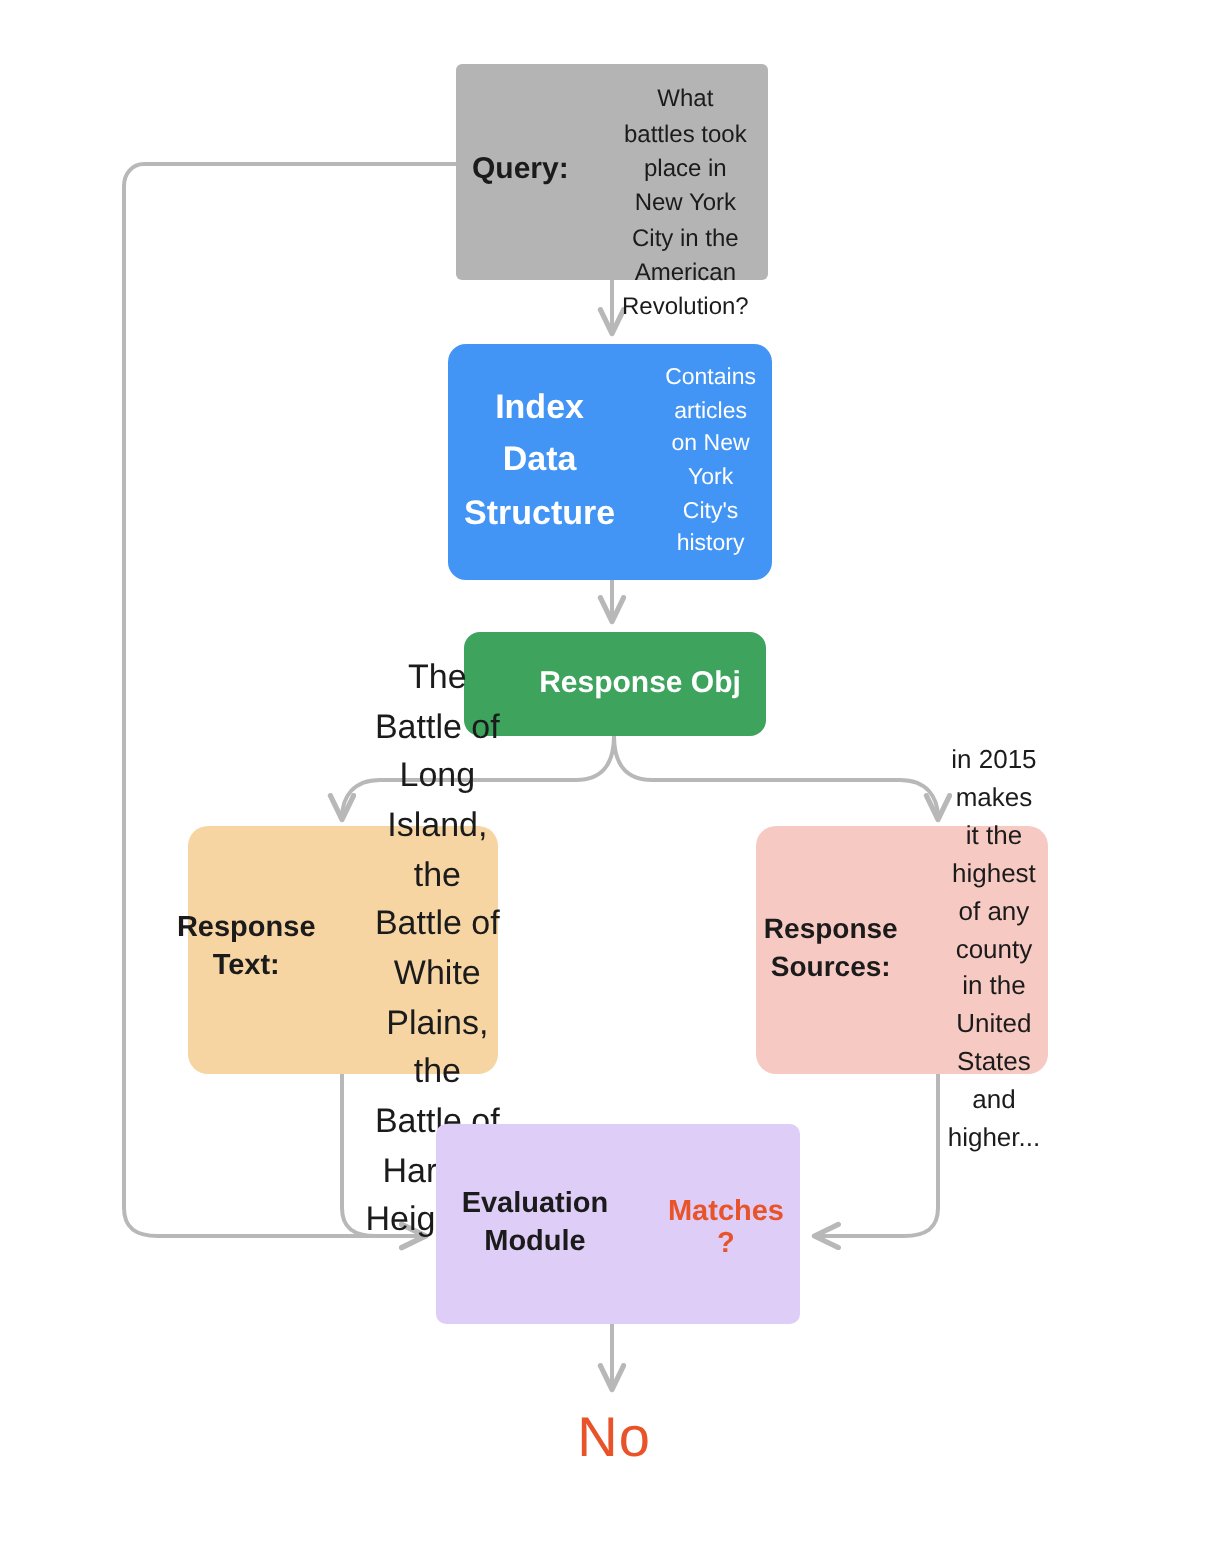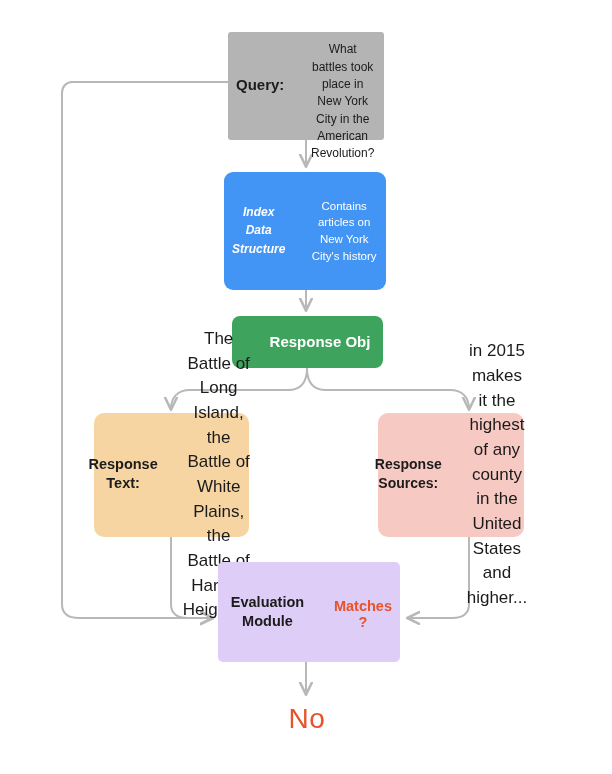--- a/index.html
+++ b/index.html
@@ -59,21 +59,21 @@
   #node-query .body { font-size: 12px; margin-top: 32px; }
 
   
   #node-index {
     left: 224px; top: 172px;
     width: 162px; height: 118px;
     background: #4294f5;
     border-radius: 9px;
     color: #ffffff;
   }
-  #node-index .title { font-size: 12px; line-height: 1.55; margin-bottom: 1px; font-style: italic; }
+  #node-index .title { font-size: 17px; line-height: 1.55; margin-bottom: 1px; }
   #node-index .body { font-size: 11.5px; }
 
   
   #node-respobj {
     left: 232px; top: 316px;
     width: 151px; height: 52px;
     background: #3da35d;
     border-radius: 8px;
     color: #ffffff;
     padding-left: 33px;
@@ -94,21 +94,21 @@
 
   
   #node-respsrc {
     left: 378px; top: 413px;
     width: 146px; height: 124px;
     background: #f7c9c3;
     border-radius: 10px;
     color: #1b1b1b;
   }
   #node-respsrc .title { font-size: 14px; margin-bottom: 3px; }
-  #node-respsrc .body { font-size: 17px; }
+  #node-respsrc .body { font-size: 13px; }
 
   
   #node-eval {
     left: 218px; top: 562px;
     width: 182px; height: 100px;
     background: #ddcdf7;
     border-radius: 5px;
     color: #1b1b1b;
   }
   #node-eval .title { font-size: 14.5px; }

